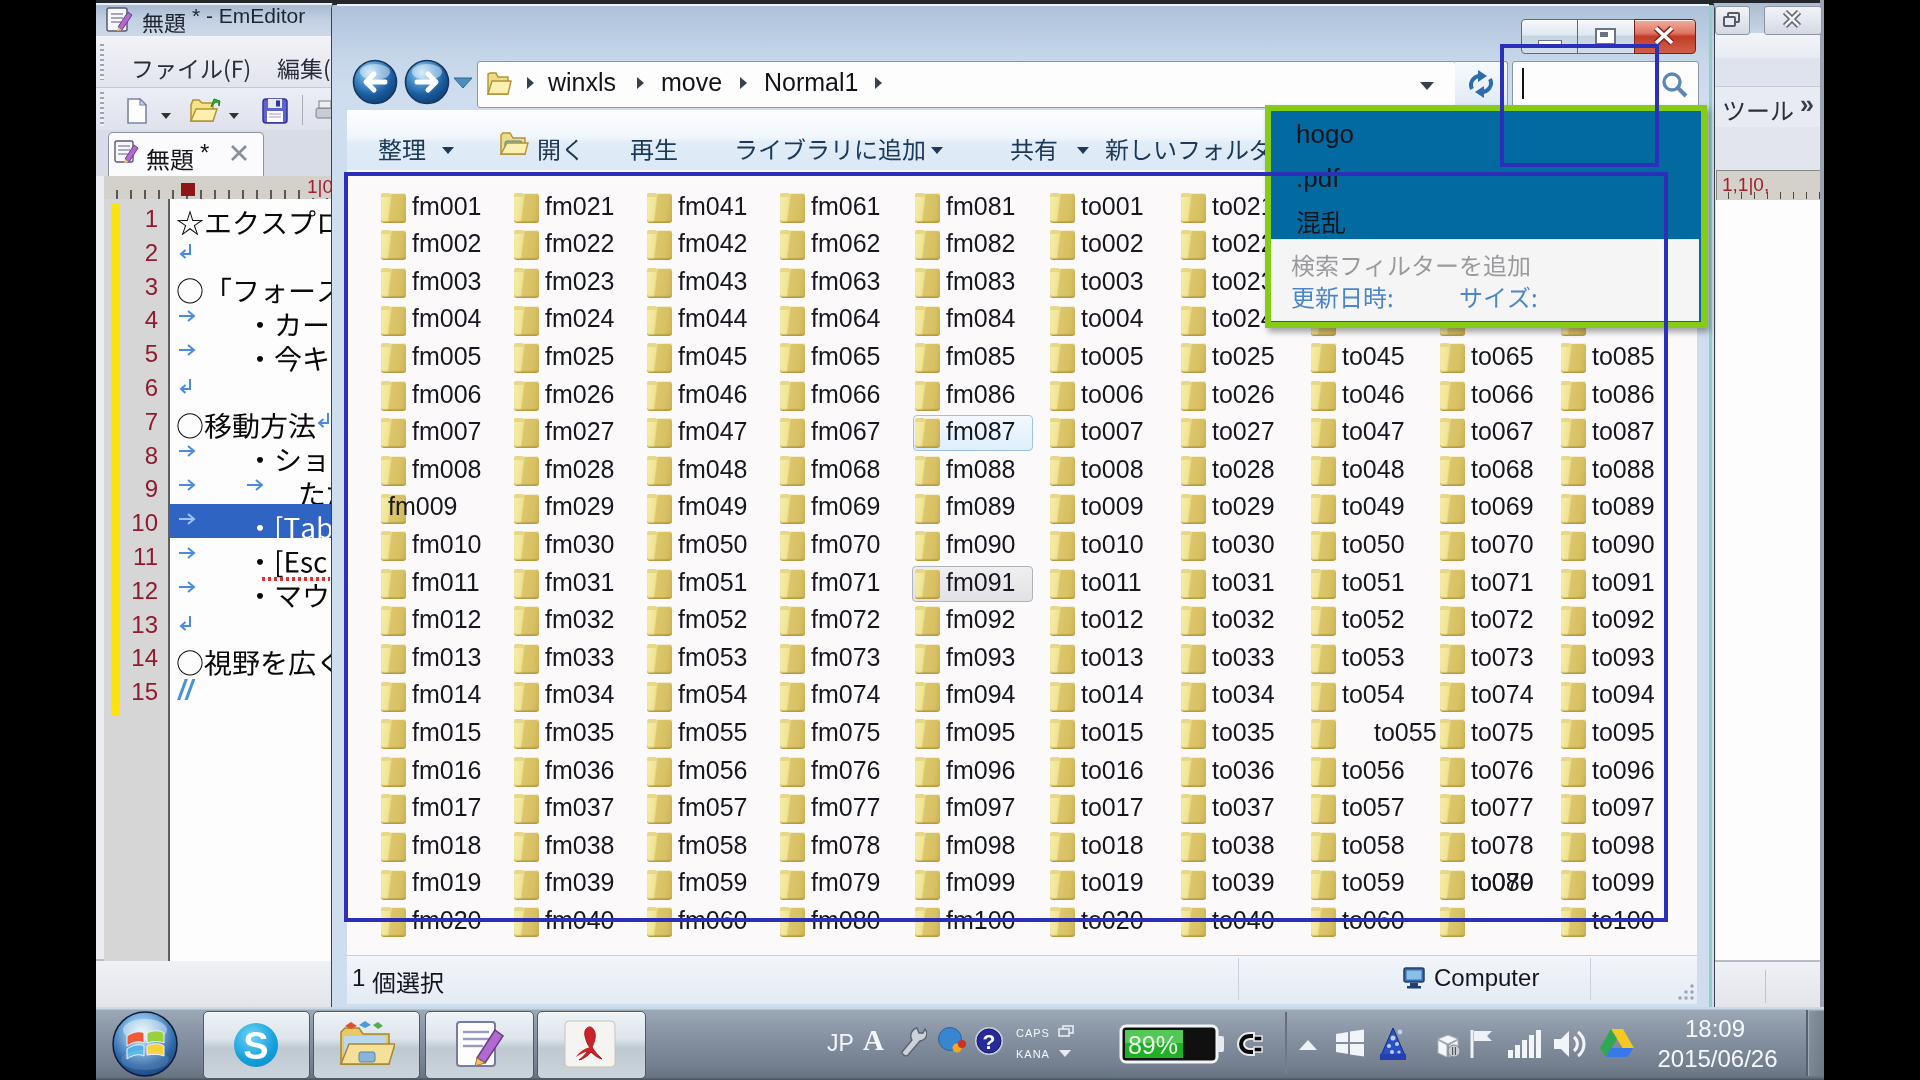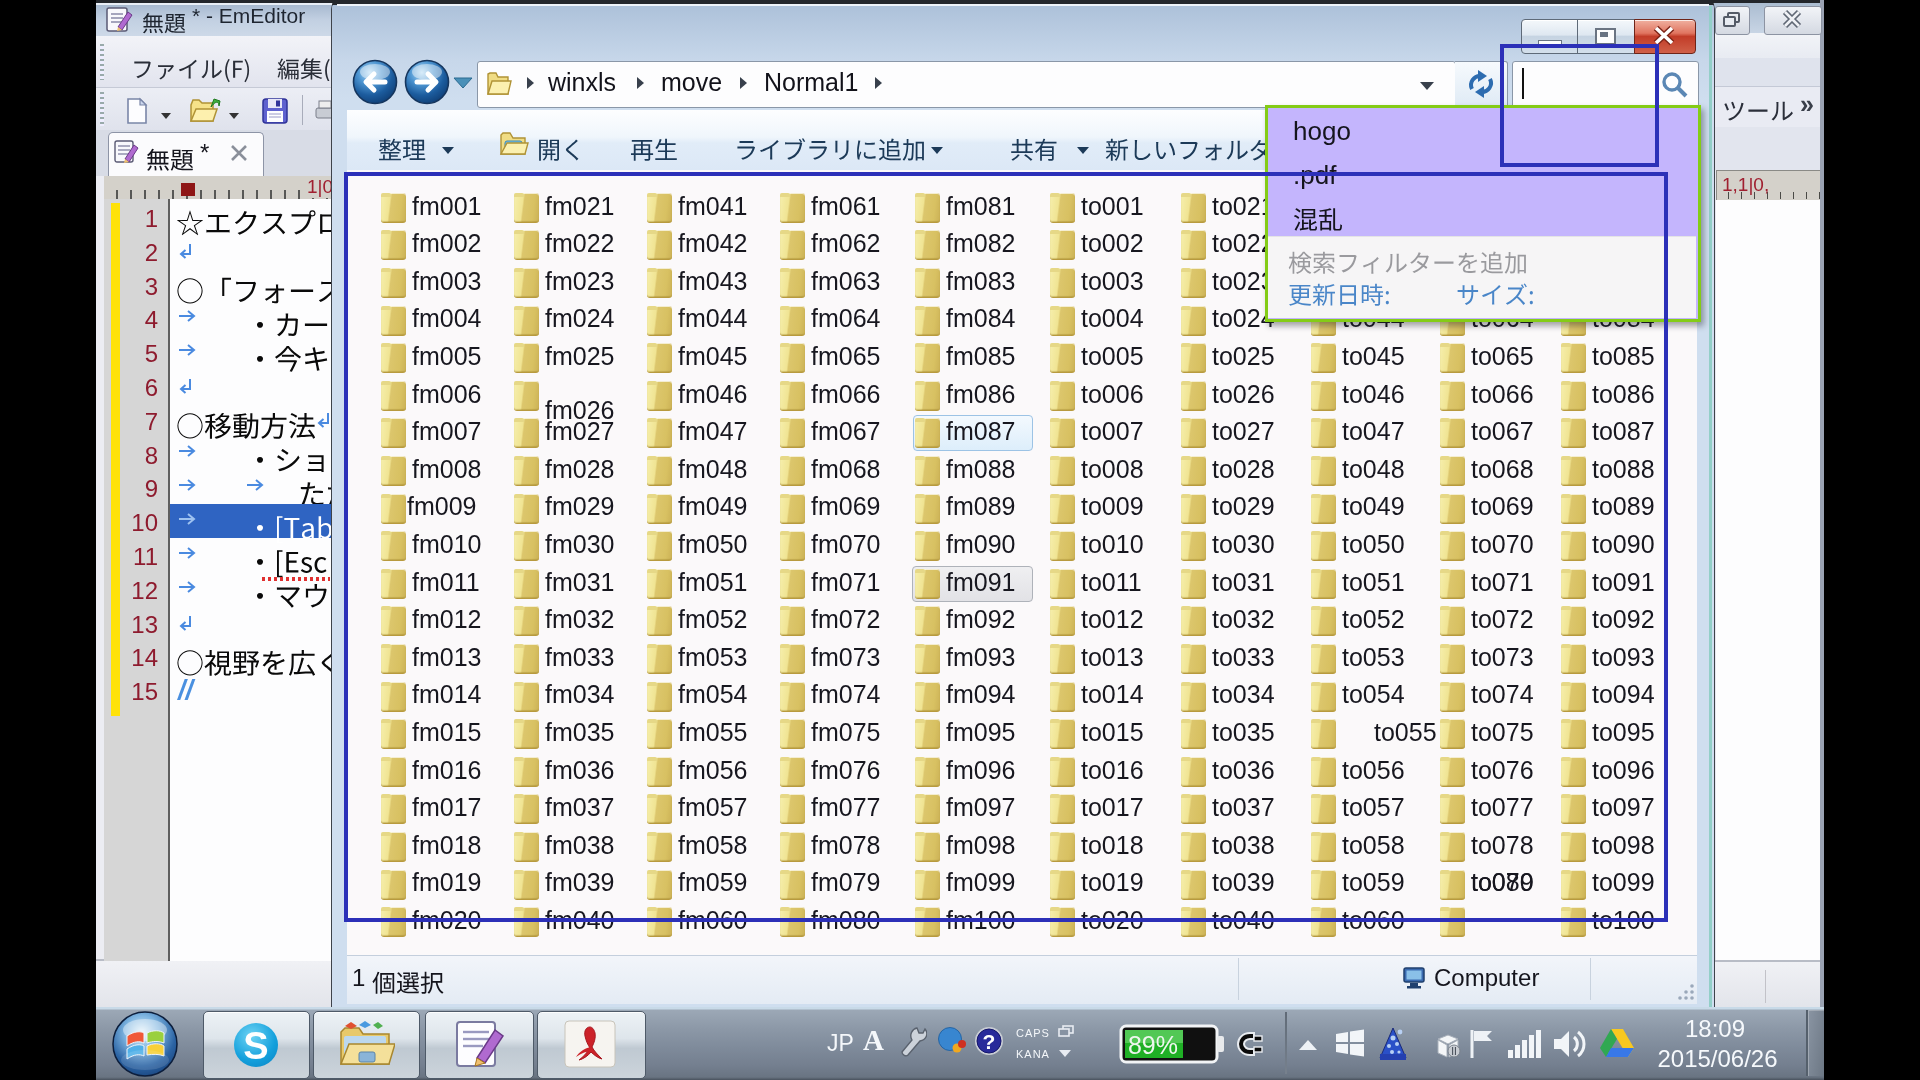--- a/index.html
+++ b/index.html
@@ -407,21 +407,21 @@
 <div class="itxt" style="left:412px;top:304px">fm004</div>
 <div class="fold" style="left:381px;top:343px"></div>
 <div class="itxt" style="left:412px;top:342px">fm005</div>
 <div class="fold" style="left:381px;top:381px"></div>
 <div class="itxt" style="left:412px;top:380px">fm006</div>
 <div class="fold" style="left:381px;top:418px"></div>
 <div class="itxt" style="left:412px;top:417px">fm007</div>
 <div class="fold" style="left:381px;top:456px"></div>
 <div class="itxt" style="left:412px;top:455px">fm008</div>
 <div class="fold" style="left:381px;top:494px"></div>
-<div class="itxt" style="left:407px;top:492px">fm009</div>
+<div class="itxt" style="left:388px;top:492px">fm009</div>
 <div class="fold" style="left:381px;top:531px"></div>
 <div class="itxt" style="left:412px;top:530px">fm010</div>
 <div class="fold" style="left:381px;top:569px"></div>
 <div class="itxt" style="left:412px;top:568px">fm011</div>
 <div class="fold" style="left:381px;top:606px"></div>
 <div class="itxt" style="left:412px;top:605px">fm012</div>
 <div class="fold" style="left:381px;top:644px"></div>
 <div class="itxt" style="left:412px;top:643px">fm013</div>
 <div class="fold" style="left:381px;top:682px"></div>
 <div class="itxt" style="left:412px;top:680px">fm014</div>
@@ -441,21 +441,21 @@
 <div class="itxt" style="left:545px;top:192px">fm021</div>
 <div class="fold" style="left:514px;top:230px"></div>
 <div class="itxt" style="left:545px;top:229px">fm022</div>
 <div class="fold" style="left:514px;top:268px"></div>
 <div class="itxt" style="left:545px;top:267px">fm023</div>
 <div class="fold" style="left:514px;top:306px"></div>
 <div class="itxt" style="left:545px;top:304px">fm024</div>
 <div class="fold" style="left:514px;top:343px"></div>
 <div class="itxt" style="left:545px;top:342px">fm025</div>
 <div class="fold" style="left:514px;top:381px"></div>
-<div class="itxt" style="left:545px;top:396px">fm026</div>
+<div class="itxt" style="left:545px;top:380px">fm026</div>
 <div class="fold" style="left:514px;top:418px"></div>
 <div class="itxt" style="left:545px;top:417px">fm027</div>
 <div class="fold" style="left:514px;top:456px"></div>
 <div class="itxt" style="left:545px;top:455px">fm028</div>
 <div class="fold" style="left:514px;top:494px"></div>
 <div class="itxt" style="left:545px;top:492px">fm029</div>
 <div class="fold" style="left:514px;top:531px"></div>
 <div class="itxt" style="left:545px;top:530px">fm030</div>
 <div class="fold" style="left:514px;top:569px"></div>
 <div class="itxt" style="left:545px;top:568px">fm031</div>
@@ -819,21 +819,21 @@
           <circle cx="16" cy="4" r="1.8"></circle>
           <circle cx="10" cy="10" r="1.8"></circle>
           <circle cx="16" cy="10" r="1.8"></circle>
           <circle cx="4" cy="16" r="1.8"></circle>
           <circle cx="10" cy="16" r="1.8"></circle>
           <circle cx="16" cy="16" r="1.8"></circle>
         </g>
       </svg></div>
 <div class="a" style="left:1709px;top:6px;width:3px;height:1001px;background:#93cfc8"></div>
 
-<div class="a" style="left:1265px;top:105px;width:430px;height:211px;background:#c4b5fd;border:3px solid #84cc16;box-shadow:3px 4px 6px rgba(30,30,40,.4)">
+<div class="a" style="left:1265px;top:105px;width:430px;height:211px;background:#0369a1;border:6px solid #84cc16;box-shadow:3px 4px 6px rgba(30,30,40,.4)">
   <div class="a" style="left:0;top:128px;width:428px;height:81px;background:#f6f5f6;border-top:1px solid #e4e4e6"></div>
   <div class="a" style="left:25px;top:8px;font-size:26px;color:#15151d">hogo</div>
   <div class="a" style="left:25px;top:52px;font-size:26px;color:#15151d">.pdf</div>
   <div class="a" style="left:25px;top:92px">
         <svg width="50.0" height="36.2" viewBox="0 0 50.0 36.2" style="display:block;overflow:visible">
           <path d="M10.6 14.4V16.7H20.4V14.4ZM10.6 10.6V12.9H20.4V10.6ZM8.8 9.0H22.2V18.3H8.8ZM9.0 19.4H10.8V29.3H9.0ZM9.9 22.5H15.4V24.1H9.9ZM6.7 28.8Q8.3 28.5 10.6 28.1Q12.9 27.7 15.4 27.2L15.4 28.9Q13.2 29.4 11.0 29.8Q8.8 30.2 7.1 30.5ZM22.3 21.0 23.6 22.4Q22.8 23.0 21.7 23.5Q20.6 24.1 19.5 24.6Q18.3 25.0 17.3 25.5Q17.2 25.2 17.0 24.8Q16.9 24.4 16.7 24.1Q17.7 23.7 18.7 23.2Q19.8 22.6 20.7 22.1Q21.6 21.5 22.3 21.0ZM16.1 19.4H18.0V28.1Q18.0 28.6 18.1 28.8Q18.3 28.9 18.9 28.9Q19.0 28.9 19.4 28.9Q19.7 28.9 20.2 28.9Q20.6 28.9 21.0 28.9Q21.4 28.9 21.6 28.9Q21.9 28.9 22.1 28.7Q22.3 28.5 22.4 27.8Q22.5 27.2 22.5 25.9Q22.8 26.2 23.3 26.4Q23.7 26.6 24.1 26.7Q24.0 28.2 23.8 29.1Q23.6 29.9 23.1 30.2Q22.6 30.6 21.7 30.6Q21.6 30.6 21.1 30.6Q20.7 30.6 20.2 30.6Q19.7 30.6 19.2 30.6Q18.8 30.6 18.6 30.6Q17.7 30.6 17.1 30.4Q16.6 30.2 16.4 29.6Q16.1 29.0 16.1 28.1ZM2.2 9.6 3.3 8.2Q4.1 8.5 4.9 9.0Q5.7 9.5 6.4 10.0Q7.1 10.4 7.6 10.9L6.5 12.4Q6.0 12.0 5.3 11.5Q4.6 10.9 3.8 10.4Q3.0 9.9 2.2 9.6ZM0.9 16.3 2.0 14.9Q2.8 15.2 3.6 15.6Q4.4 16.1 5.1 16.5Q5.9 17.0 6.3 17.4L5.2 19.0Q4.8 18.5 4.1 18.0Q3.4 17.6 2.5 17.1Q1.7 16.7 0.9 16.3ZM1.6 29.5Q2.2 28.5 2.9 27.2Q3.6 25.9 4.4 24.4Q5.1 22.9 5.7 21.5L7.2 22.6Q6.6 23.9 6.0 25.3Q5.3 26.8 4.6 28.1Q3.9 29.5 3.3 30.7Z M26.0 15.0H39.1V16.7H26.0ZM28.1 27.7H37.2V29.4H28.1ZM37.1 8.2 38.6 9.7Q37.0 10.2 35.1 10.6Q33.1 11.0 31.0 11.3Q28.9 11.6 26.9 11.8Q26.9 11.5 26.7 11.0Q26.6 10.6 26.4 10.3Q27.8 10.1 29.3 9.9Q30.8 9.7 32.3 9.4Q33.7 9.2 35.0 8.9Q36.2 8.6 37.1 8.2ZM40.2 8.3H42.1V27.4Q42.1 28.4 42.3 28.6Q42.5 28.9 43.2 28.9Q43.4 28.9 43.8 28.9Q44.2 28.9 44.6 28.9Q45.1 28.9 45.5 28.9Q45.9 28.9 46.2 28.9Q46.6 28.9 46.8 28.5Q47.1 28.1 47.2 27.1Q47.3 26.1 47.3 24.2Q47.7 24.5 48.2 24.7Q48.6 24.9 49.0 25.0Q48.9 27.1 48.7 28.3Q48.5 29.6 47.9 30.1Q47.3 30.6 46.3 30.6Q46.1 30.6 45.6 30.6Q45.2 30.6 44.6 30.6Q44.1 30.6 43.6 30.6Q43.1 30.6 43.0 30.6Q41.9 30.6 41.3 30.4Q40.7 30.1 40.5 29.4Q40.2 28.7 40.2 27.4ZM27.3 20.9H38.1V30.4H36.2V22.6H29.1V30.5H27.3ZM31.7 10.1H33.6V22.0H31.7Z" fill="#15151d"></path>
         </svg>
       </div>
   <div class="a" style="left:20px;top:136px">
         <svg width="240.0" height="34.8" viewBox="0 0 240.0 34.8" style="display:block;overflow:visible">

